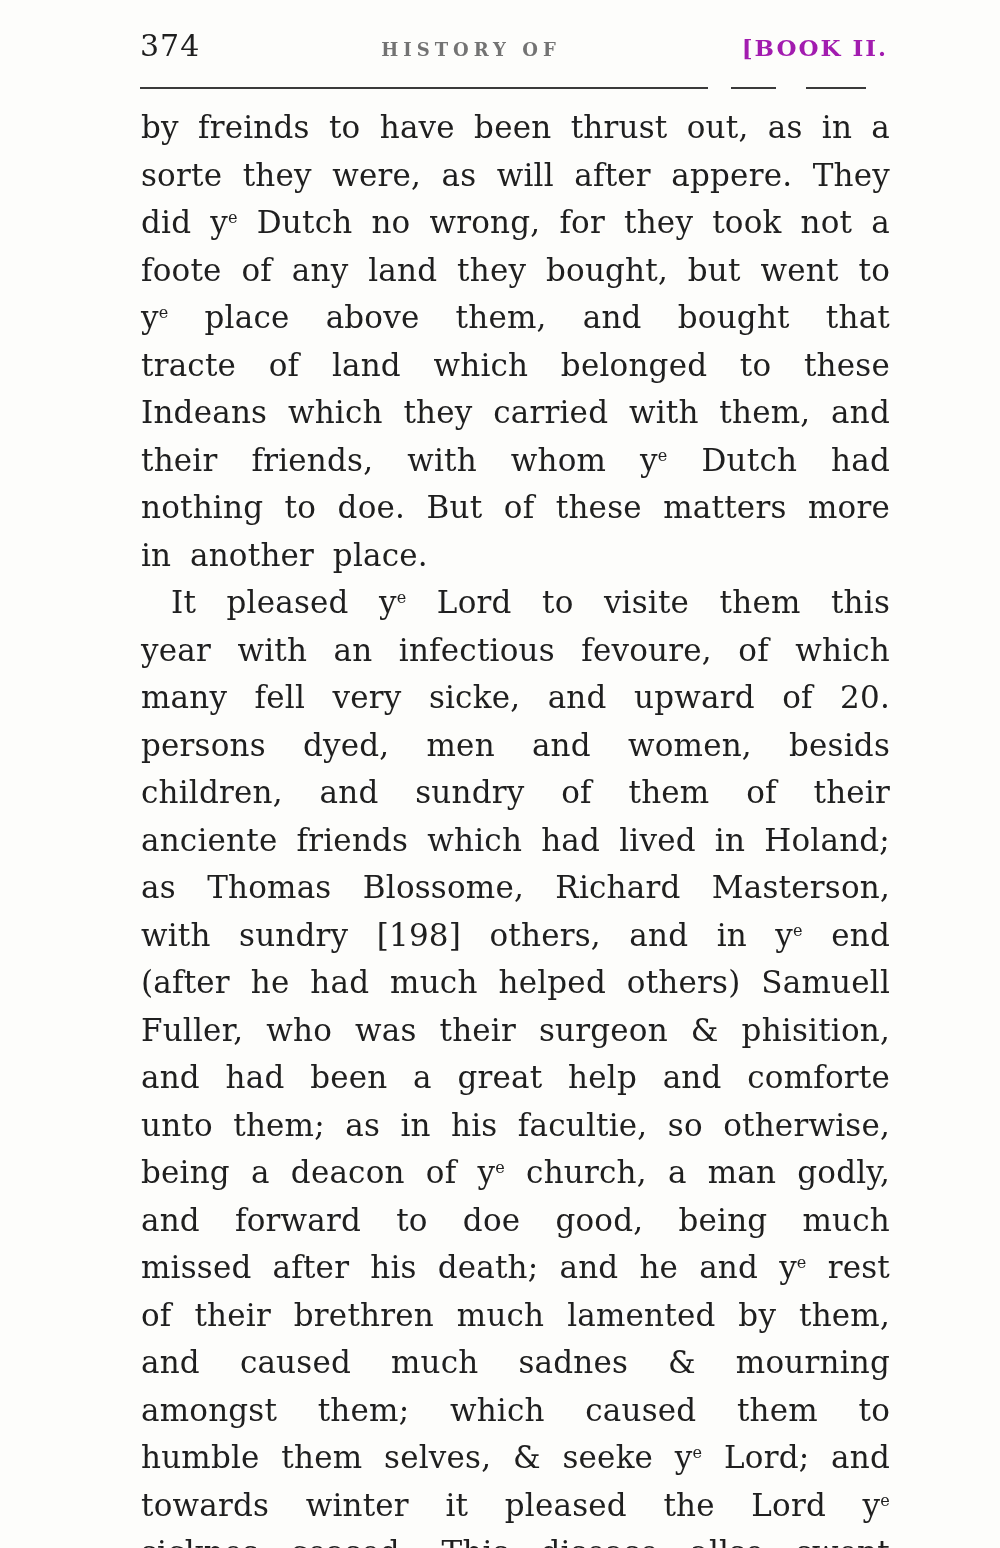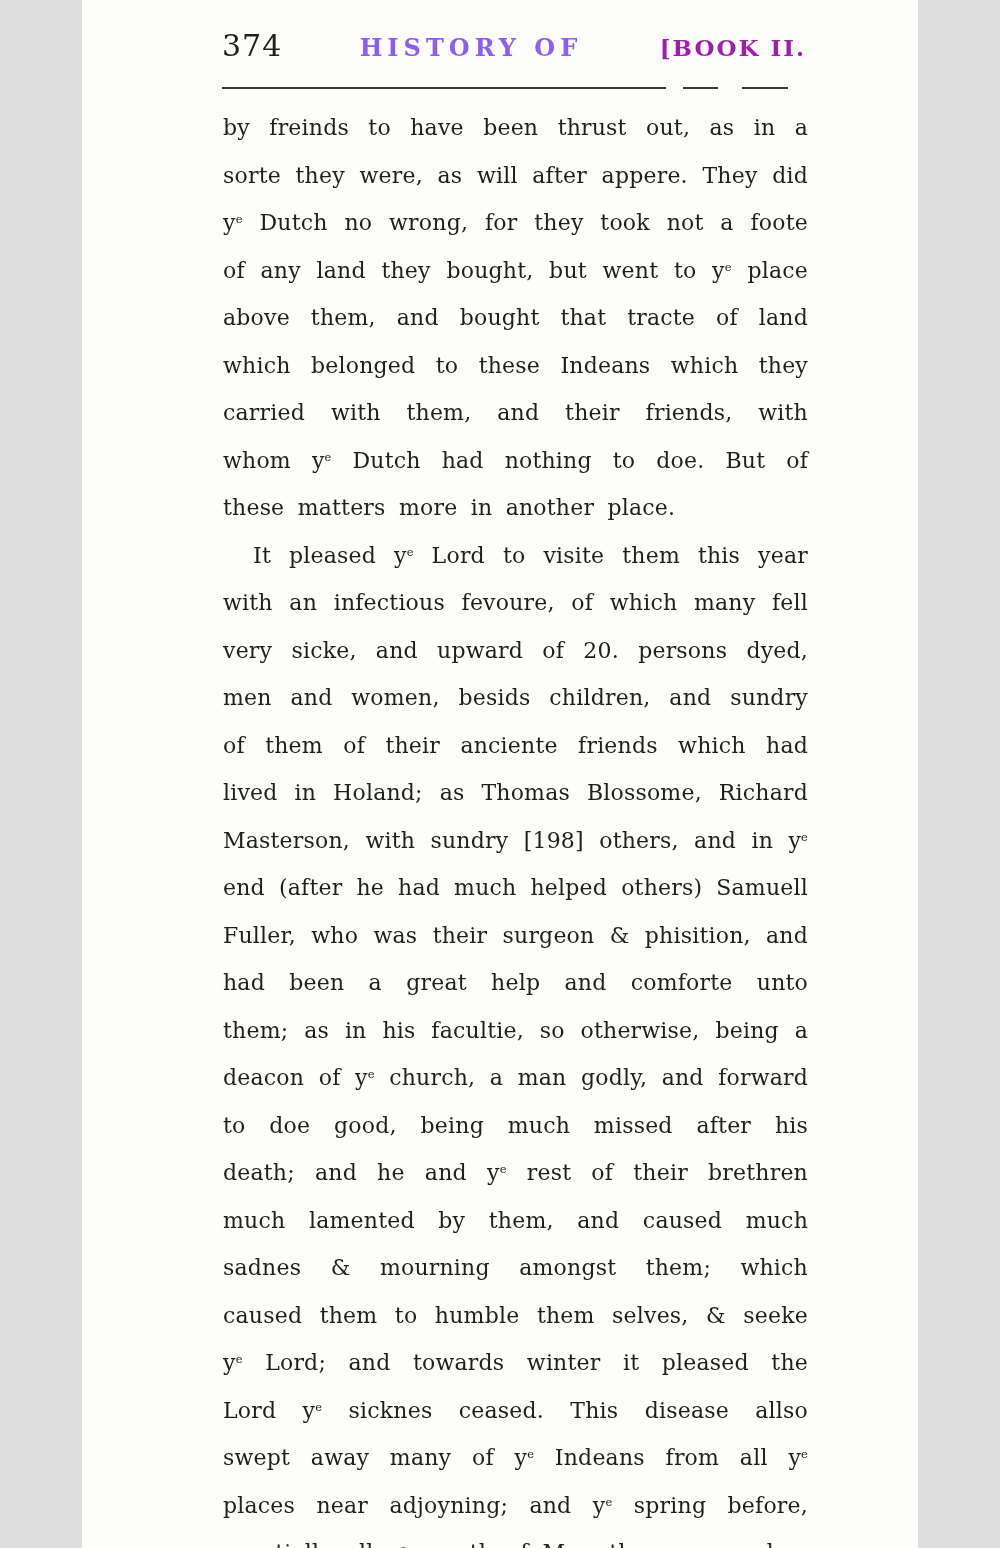--- a/index.html
+++ b/index.html
@@ -1,20 +1,20 @@
 <!DOCTYPE html>
 <html><head>
 <meta charset="utf-8">
 <style>
   html, body { margin: 0; padding: 0; }
   body { background: #dedede; }
 
   .page {
     position: relative;
-    width: 836px;
+    width: 1000px;
     height: 1548px;
     margin: 0 auto;
     background: #fdfdfb;
     color: #1f1f1f;
     font-family: "DejaVu Serif", "Liberation Serif", serif;
     overflow: hidden;
     box-sizing: border-box;
   }
 
   .running-header {
@@ -24,24 +24,24 @@
     right: 112px;
     display: flex;
     justify-content: space-between;
     align-items: baseline;
   }
   .page-number {
     font-size: 30px;
     letter-spacing: 1px;
   }
   .running-title {
-    font-size: 24px;
+    font-size: 18px;
     font-weight: bold;
     letter-spacing: 5px;
-    color: #8b5cf6;
+    color: #737373;
   }
   .book-label {
     font-size: 23px;
     font-weight: bold;
     letter-spacing: 2px;
     color: #a21caf;
   }
 
   .header-rule {
     position: absolute;
@@ -60,21 +60,21 @@
   .rule-dash2 { flex: 0 0 8%; height: 2px; background: #3a3a3a; }
 
   .page-body {
     position: absolute;
     top: 104px;
     left: 141px;
     right: 110px;
   }
   .para {
     margin: 0;
-    font-size: 22px;
+    font-size: 31px;
     line-height: 47.5px;
     text-align: justify;
     word-spacing: 0.28em;
     letter-spacing: 0.2px;
   }
   .para.indent { text-indent: 30px; }
   .para.cont { text-align-last: justify; }
 
   sup {
     font-size: 0.52em;

